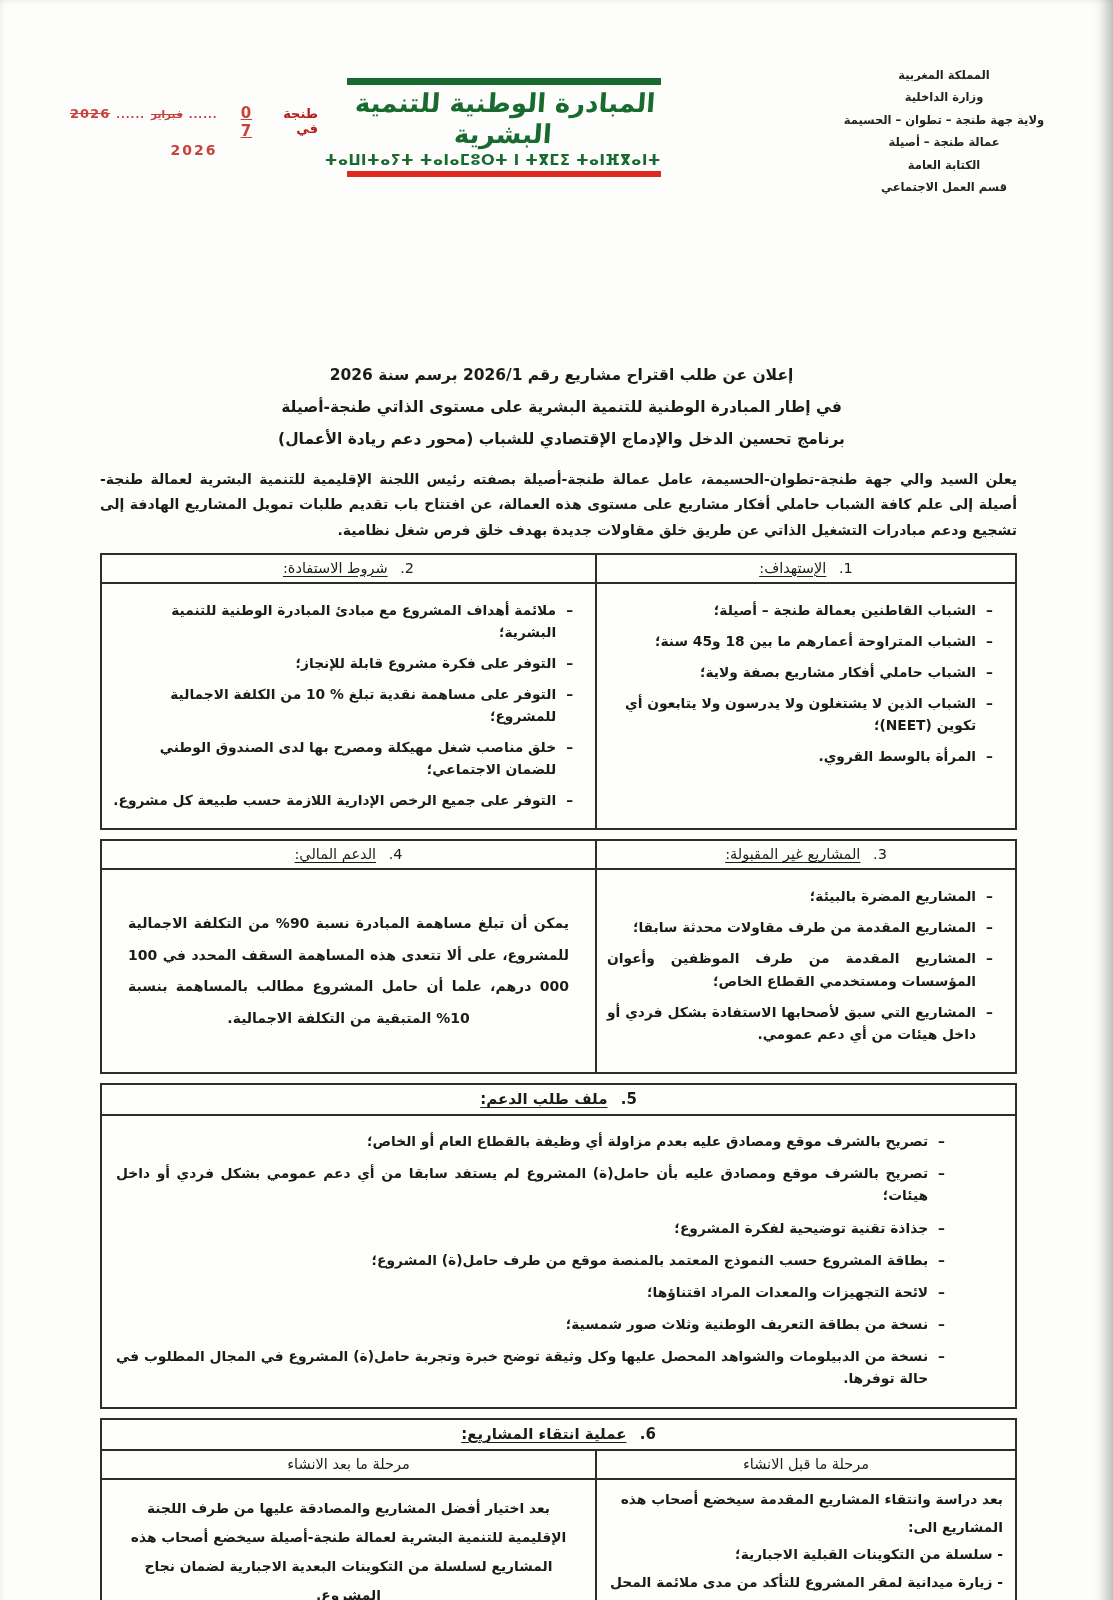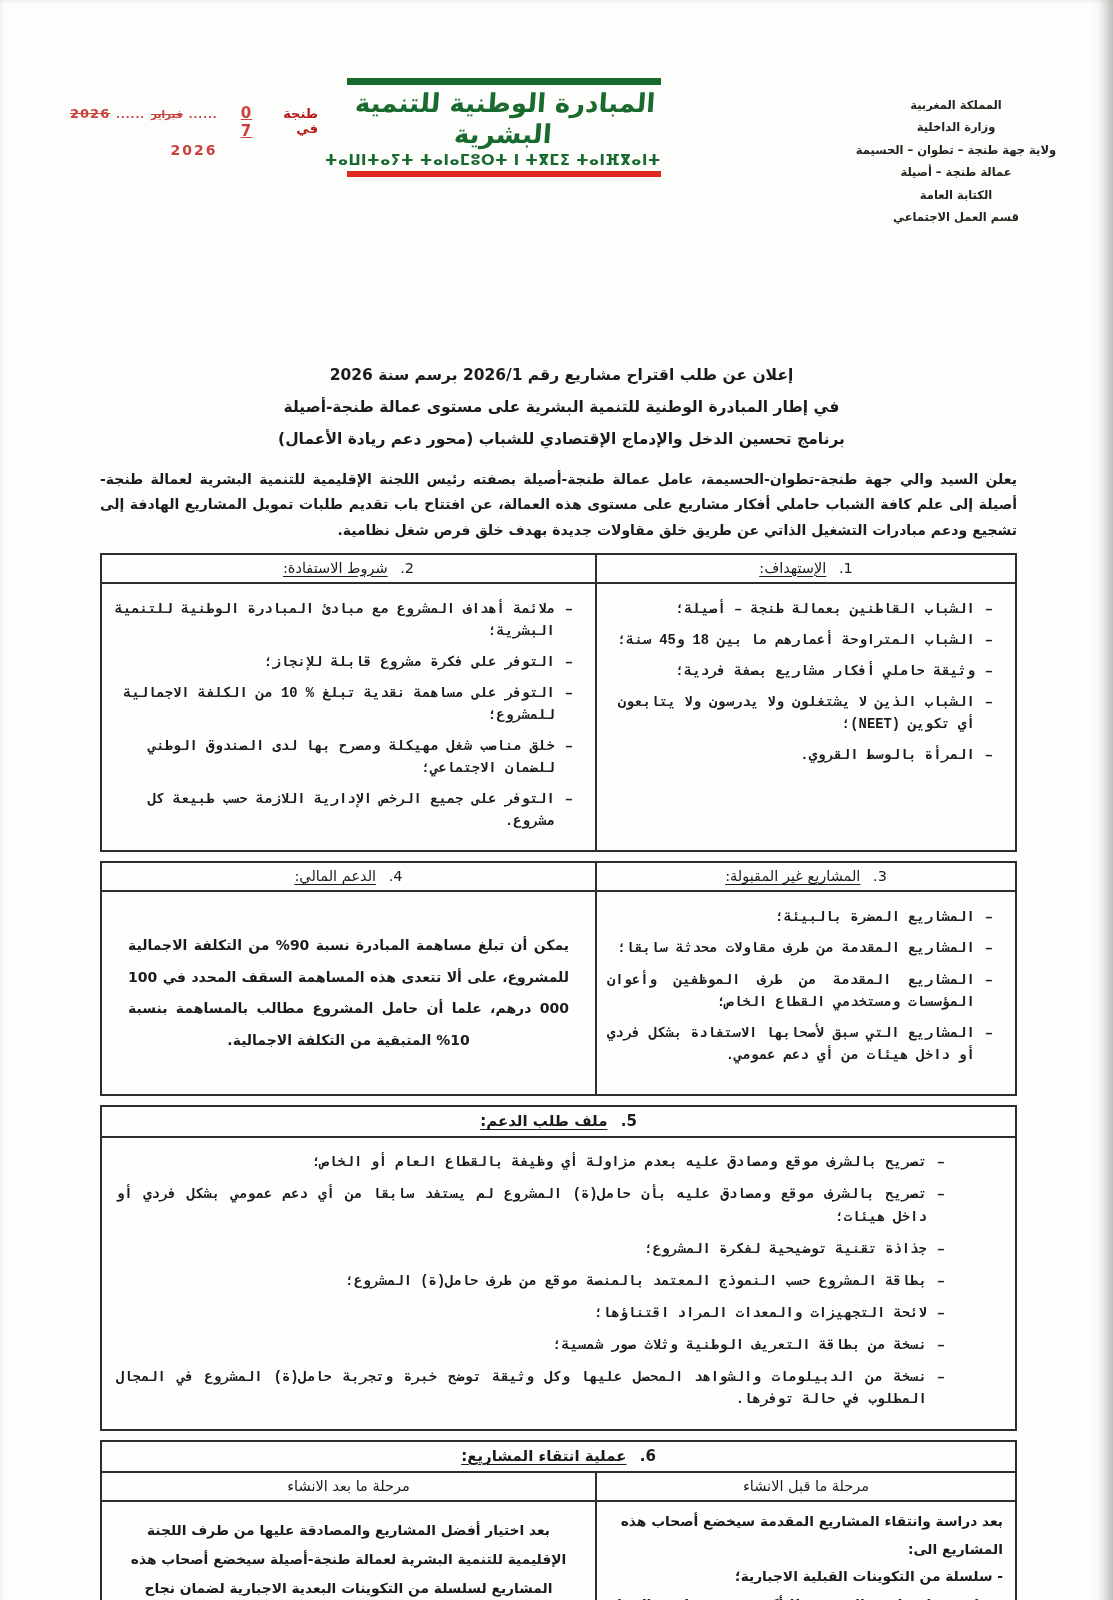--- a/index.html
+++ b/index.html
@@ -9,22 +9,22 @@
   *{box-sizing:border-box;}
   html,body{margin:0;padding:0;}
   body{
     width:1113px; min-height:1600px; background:#fdfdfb;
     font-family:"DejaVu Sans", sans-serif; color:var(--txt);
     direction:rtl; position:relative; overflow:hidden;
   }
   .page-edge{position:absolute;inset:0;pointer-events:none;z-index:40;
     box-shadow:inset -16px 0 14px -10px rgba(90,90,88,.45), inset 0 -10px 12px -9px rgba(120,110,105,.25), inset 4px 4px 10px -8px rgba(0,0,0,.2);}
   .header{position:relative;height:188px;}
-  .letterhead{position:absolute;top:64px;right:6px;width:302px;text-align:center;
-    font-size:11.5px;font-weight:700;line-height:1.95;color:#242320;margin-top:30px;}
+  .letterhead{position:absolute;top:64px;right:18px;width:302px;text-align:center;
+    font-size:11.5px;font-weight:700;line-height:1.95;color:#242320;}
   .logo{position:absolute;top:78px;right:452px;width:314px;text-align:center;}
   .logo-bar-top{height:7px;background:var(--green);margin-bottom:3px;}
   .logo-ar{color:var(--green);font-weight:800;font-size:26px;line-height:1.2;transform:skewX(-4deg);}
   .logo-tif{color:var(--green);font-weight:800;font-size:14.5px;letter-spacing:.5px;white-space:nowrap;margin-top:2px;padding-bottom:3px;}
   .logo-bar-bottom{height:6px;background:var(--red);}
   .date-stamp{position:absolute;top:104px;left:70px;width:248px;font-size:13px;font-weight:700;}
   .ds-line1{display:flex;align-items:baseline;gap:6px;justify-content:flex-start;}
   .ds-place{color:#b91c1c;}
   .ds-red{color:var(--stamp-red);letter-spacing:1px;}
   .ds-day{font-size:15px;font-weight:800;text-decoration:underline;}
@@ -35,21 +35,21 @@
   .titles{padding-top:172px;text-align:center;font-weight:800;font-size:15.5px;line-height:2.05;padding-left:10px;}
   .content{padding:0 96px 0 100px;}
   .intro{margin:12px 0 10px;font-size:14px;font-weight:700;line-height:1.8;text-align:justify;}
   .box{border:2px solid var(--line);margin-bottom:9px;background:#fefefc;}
   .box-hd{border-bottom:2px solid var(--line);text-align:center;padding:5px 0 6px;font-size:15px;font-weight:800;}
   .hd-title{text-decoration:underline;text-underline-offset:3px;}
   .hd-num{margin-left:8px;}
   .grid2{display:grid;grid-template-columns:46fr 54fr;}
   .grid2 > .c-right{border-left:2px solid var(--line);}
   .cell-hd{border-bottom:2px solid var(--line);text-align:center;padding:5px 0 6px;font-size:14.5px;font-weight:400;}
-  .bullets{padding:6px 22px 8px 10px;font-family:Liberation Mono, monospace;}
+  .bullets{padding:6px 22px 8px 10px;}
   .b{display:flex;gap:10px;margin:9px 0;font-size:13.8px;font-weight:700;line-height:1.6;text-align:right;}
   .b::before{content:"–";flex:none;font-weight:800;}
   .b.just{text-align:justify;}
   .fin-p{padding:24px 26px;font-size:14px;font-weight:700;line-height:2.25;text-align:justify;text-align-last:center;}
   .sec5-bullets{padding:4px 70px 8px 14px;}
   .sec5-bullets .b{margin:10px 0;}
   .pre-body{padding:6px 12px 10px;font-size:13.8px;font-weight:700;line-height:2.0;text-align:right;}
   .post-body{padding:14px 16px;font-size:13.8px;font-weight:700;line-height:2.1;text-align:center;}
 </style>
 </head>
@@ -82,41 +82,41 @@
       <span class="ds-red ds-month">فبراير</span>
       <span class="ds-red ds-dots">......</span>
       <span class="ds-red ds-year">2026</span>
     </div>
     <div class="ds-line2">2026</div>
   </div>
 </div>
 
 <div class="titles">
   <div>إعلان عن طلب اقتراح مشاريع رقم 2026/1 برسم سنة 2026</div>
-  <div>في إطار المبادرة الوطنية للتنمية البشرية على مستوى عمالة طنجة-أصيلة</div>
+  <div>في إطار المبادرة الوطنية للتنمية البشرية على مستوى الذاتي طنجة-أصيلة</div>
   <div>برنامج تحسين الدخل والإدماج الإقتصادي للشباب (محور دعم ريادة الأعمال)</div>
 </div>
 
 <div class="content">
 
   <p class="intro">يعلن السيد والي جهة طنجة-تطوان-الحسيمة، عامل عمالة طنجة-أصيلة بصفته رئيس اللجنة الإقليمية للتنمية البشرية لعمالة طنجة-أصيلة إلى علم كافة الشباب حاملي أفكار مشاريع على مستوى هذه العمالة، عن افتتاح باب تقديم طلبات تمويل المشاريع الهادفة إلى تشجيع ودعم مبادرات التشغيل الذاتي عن طريق خلق مقاولات جديدة بهدف خلق فرص شغل نظامية.</p>
 
   <div class="box grid2">
     <div class="c-right cell-hd">
       <span class="hd-num">1.</span>
       <span class="hd-title">الإستهداف:</span>
     </div>
     <div class="cell-hd">
       <span class="hd-num">2.</span>
       <span class="hd-title">شروط الاستفادة:</span>
     </div>
     <div class="c-right bullets">
       <div class="b">الشباب القاطنين بعمالة طنجة – أصيلة؛</div>
       <div class="b">الشباب المتراوحة أعمارهم ما بين 18 و45 سنة؛</div>
-      <div class="b">وثيقة حاملي أفكار مشاريع بصفة فردية؛</div>
+      <div class="b">الشباب حاملي أفكار مشاريع بصفة ولاية؛</div>
       <div class="b">الشباب الذين لا يشتغلون ولا يدرسون ولا يتابعون أي تكوين (NEET)؛</div>
       <div class="b">المرأة بالوسط القروي.</div>
     </div>
     <div class="bullets">
       <div class="b">ملائمة أهداف المشروع مع مبادئ المبادرة الوطنية للتنمية البشرية؛</div>
       <div class="b">التوفر على فكرة مشروع قابلة للإنجاز؛</div>
       <div class="b">التوفر على مساهمة نقدية تبلغ % 10 من الكلفة الاجمالية للمشروع؛</div>
       <div class="b">خلق مناصب شغل مهيكلة ومصرح بها لدى الصندوق الوطني للضمان الاجتماعي؛</div>
       <div class="b">التوفر على جميع الرخص الإدارية اللازمة حسب طبيعة كل مشروع.</div>
     </div>

